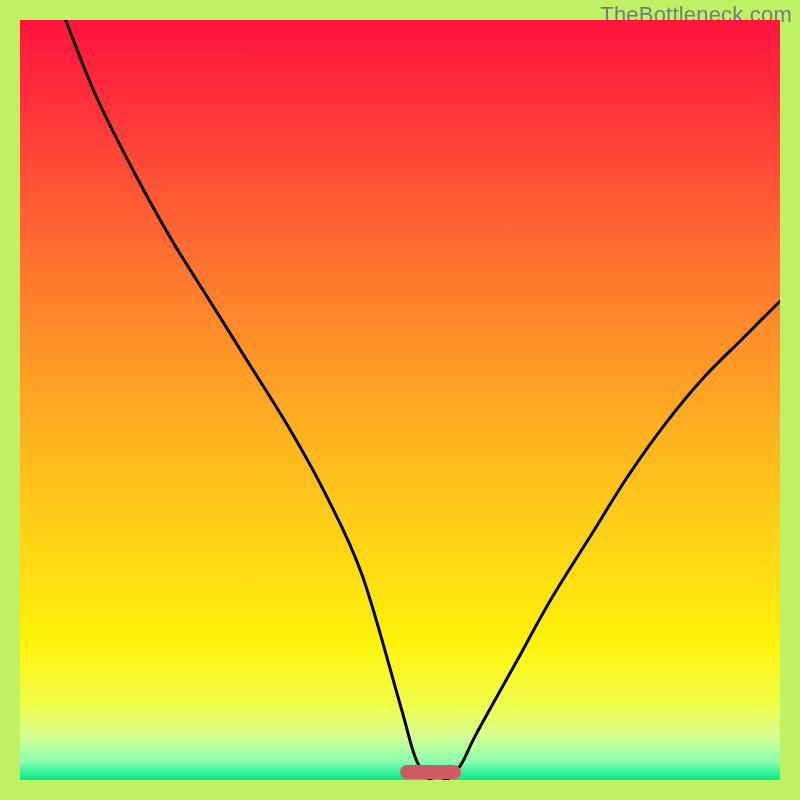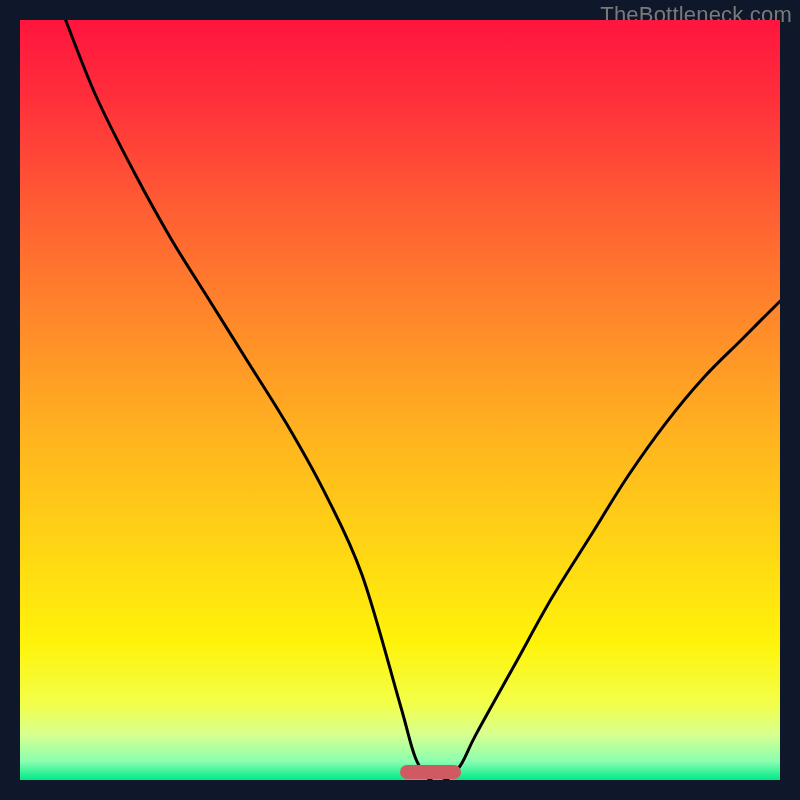--- a/index.html
+++ b/index.html
@@ -8,21 +8,21 @@
     width: 800px;
     height: 800px;
     background: #000;
     font-family: Arial, Helvetica, sans-serif;
     overflow: hidden;
   }
   .stage {
     position: relative;
     width: 800px;
     height: 800px;
-    background: #0f172a;
+    background: #bef264;
   }
   .plot {
     position: absolute;
     left: 20px;
     top: 20px;
     width: 760px;
     height: 760px;
   }
   .gradient {
     position: absolute;

